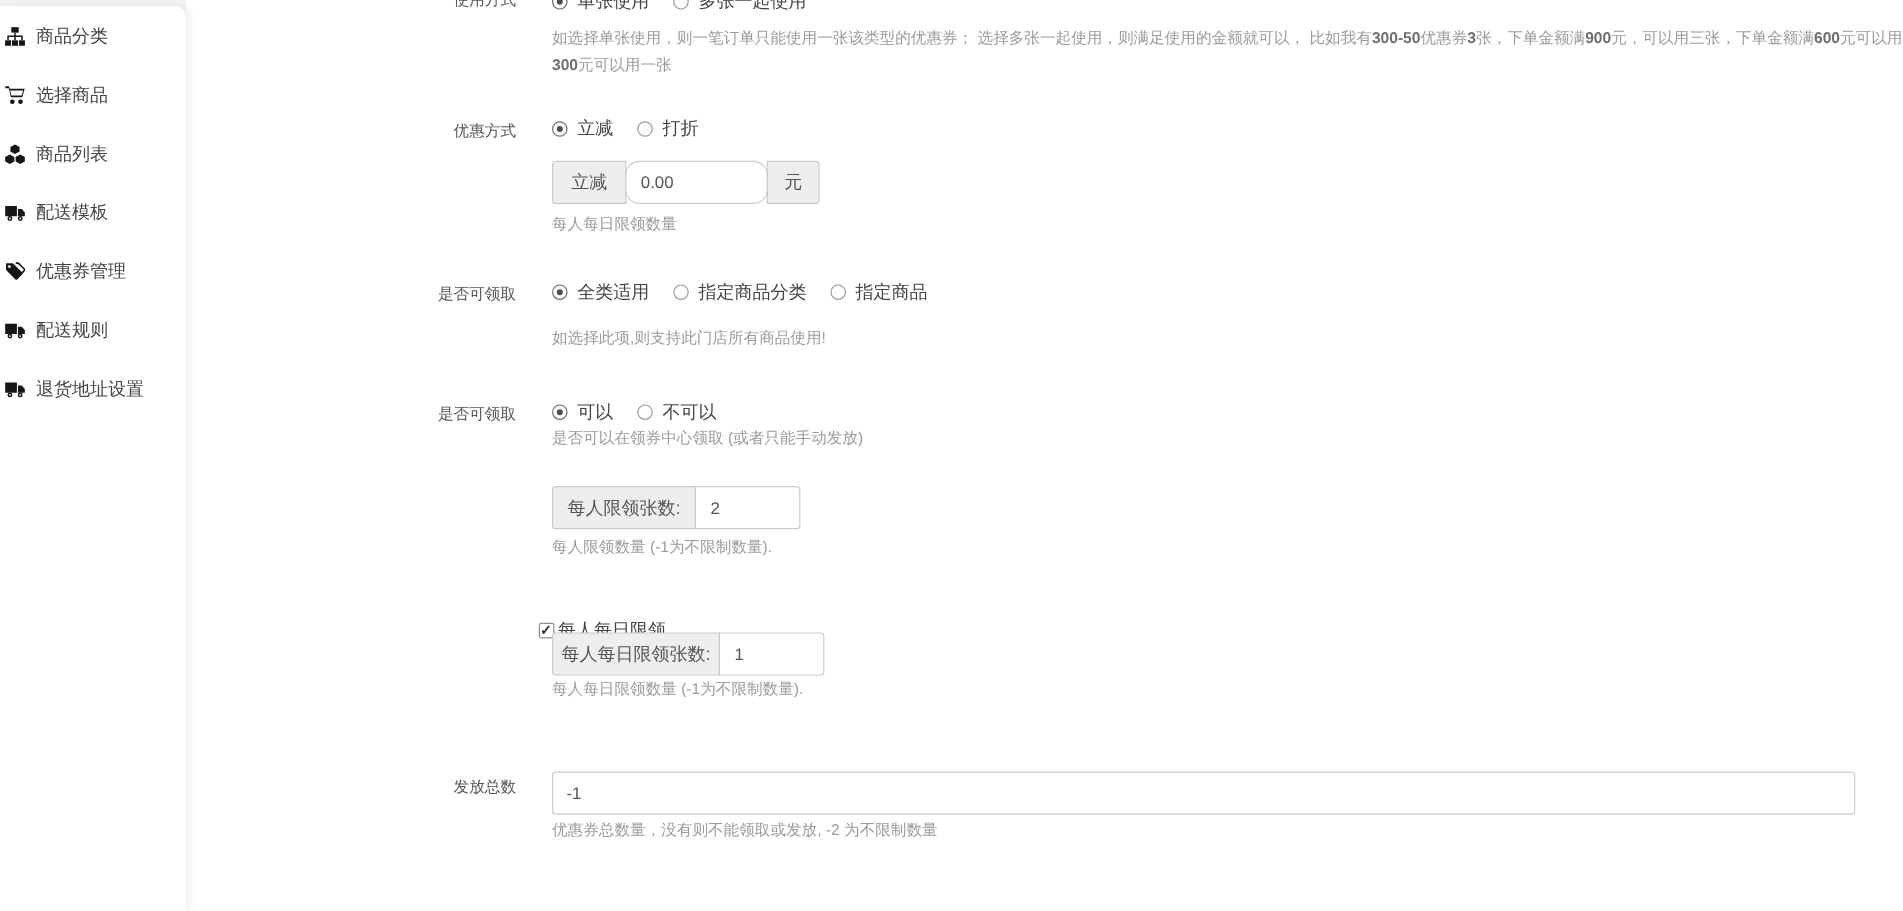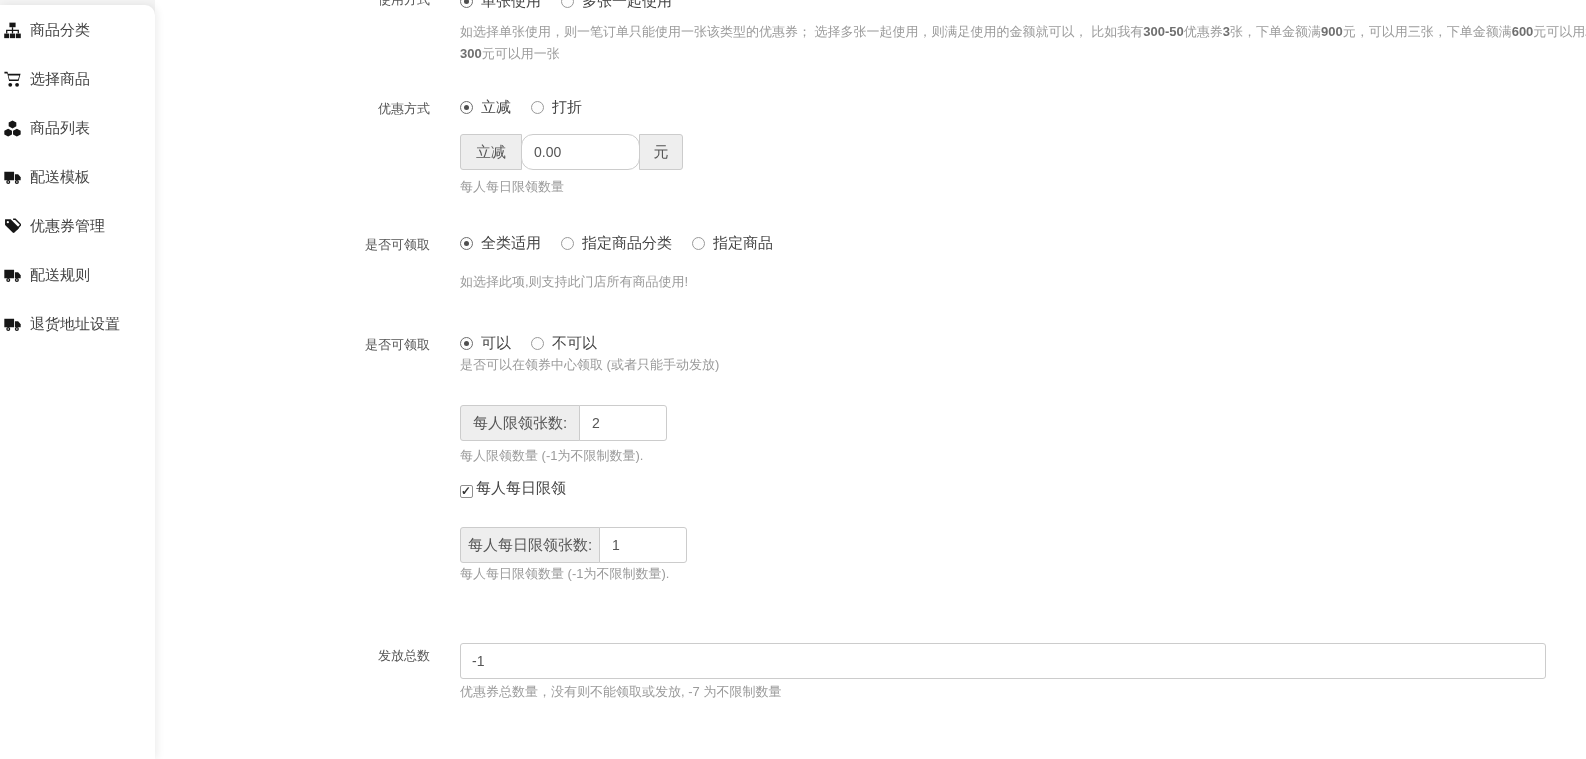--- a/index.html
+++ b/index.html
@@ -82,22 +82,22 @@
     font-family:"Liberation Sans","DejaVu Sans",sans-serif;border-radius:12px;
   }
   .ig input.last{border-radius:0 3px 3px 0;}
   .txt-input{
     position:absolute;left:305px;height:36px;box-sizing:border-box;
     border:1px solid #ccc;border-radius:3px;padding:0 11px;
     font-size:14px;color:#555;outline:none;background:#fff;
     font-family:"Liberation Sans","DejaVu Sans",sans-serif;
   }
   .checkbox-row{
-    position:absolute;left:305px;display:flex;align-items:flex-end;gap:3px;
-    height:22px;cursor:pointer;
+    position:absolute;left:294px;display:flex;align-items:center;gap:3px;
+    height:22px;cursor:pointer;margin-top:38px;
   }
   .checkbox-row span{font-size:15px;color:#444;white-space:nowrap;}
 </style>
 </head>
 <body>
 
 <div class="main">
 
   <div class="frm-label" style="top:-10px">使用方式</div>
   <div class="radio-row" style="top:-11px">
@@ -173,21 +173,21 @@
   </label>
 
   <div class="ig" style="top:527px">
     <div class="addon" style="width:140px">每人每日限领张数:</div>
     <input type="text" class="last" style="width: 88px;" value="1">
   </div>
   <div class="help" style="top:566px">每人每日限领数量 (-1为不限制数量).</div>
 
   <div class="frm-label" style="top:646px">发放总数</div>
   <input type="text" class="txt-input" style="top: 643px; width: 1086px;" value="-1">
-  <div class="help" style="top:684px">优惠券总数量，没有则不能领取或发放, -7 为不限制数量</div>
+  <div class="help" style="top:684px">优惠券总数量，没有则不能领取或发放, -2 为不限制数量</div>
 
 </div>
 
 <div class="sidebar">
 
   <div class="menu-item">
     <span class="icn">
       <svg viewBox="0 0 16 16">
           <g fill="currentColor">
             <rect x="5.1" y="0.6" width="5.8" height="4.3"></rect>

